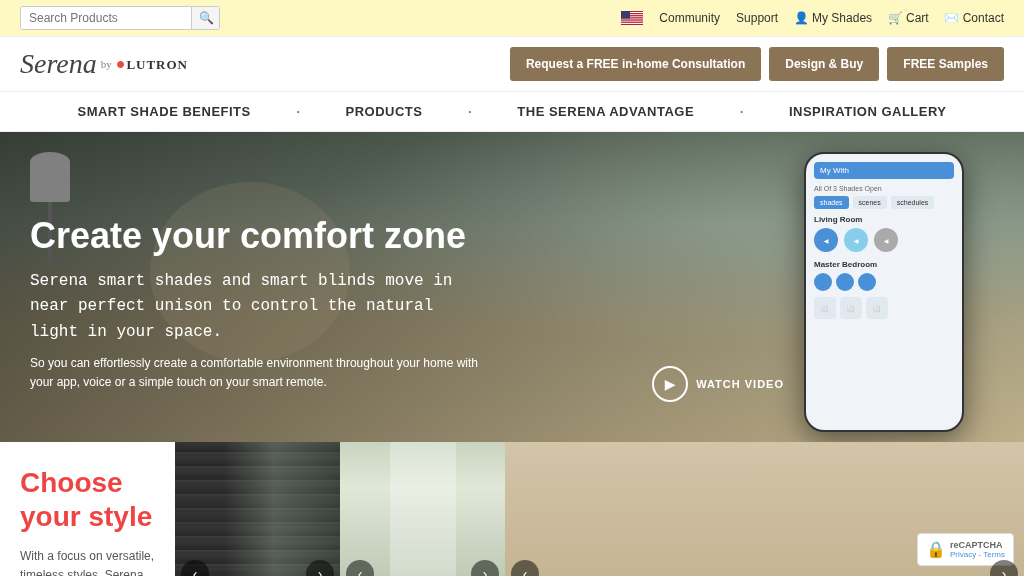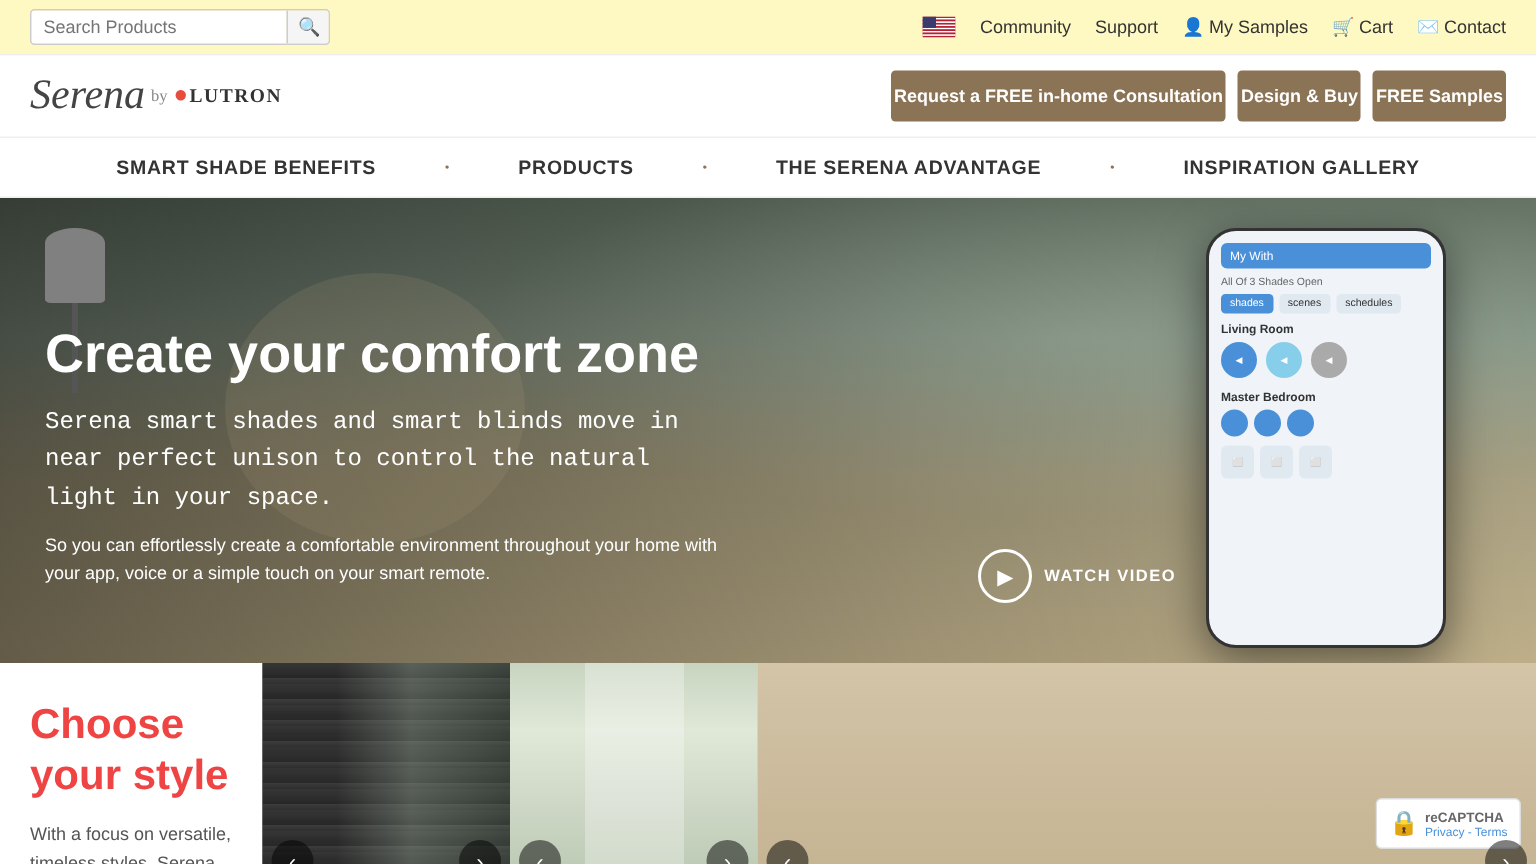--- a/index.html
+++ b/index.html
@@ -25,21 +25,21 @@
     .top-nav span { cursor: pointer; display: flex; align-items: center; gap: 4px; }
 
     
     .header {
       display: flex; align-items: center; justify-content: space-between;
       padding: 10px 20px; background: #fff;
     }
     .logo { font-family: Georgia, serif; font-size: 26px; color: #333; display: flex; align-items: center; gap: 4px; }
     .header-buttons { display: flex; gap: 8px; }
     .header-btn {
-      padding: 10px 2px; font-size: 12px; font-weight: bold;
+      padding: 10px 16px; font-size: 12px; font-weight: bold;
       border: none; cursor: pointer; border-radius: 3px; color: #fff;
       background: #8b7355;
     }
 
     
     .main-nav {
       display: flex; align-items: center; justify-content: center;
       padding: 12px 16px; border-top: 1px solid #eee; border-bottom: 1px solid #eee;
       gap: 16px;
     }
@@ -210,21 +210,21 @@
         <rect y="9.69" width="22" height="1.08" fill="#fff"></rect>
         <rect y="10.77" width="22" height="1.08" fill="#B22234"></rect>
         <rect y="11.85" width="22" height="1.08" fill="#fff"></rect>
         <rect width="9" height="7.6" fill="#3C3B6E"></rect>
       </svg>
     </span>
     <span>Community</span>
     <span>Support</span>
     <span style="display:flex;align-items:center;gap:3px;">
       <span>👤</span>
-      <span>My Samples</span>
+      <span>My Shades</span>
     </span>
     <span style="display:flex;align-items:center;gap:3px;">
       <span>🛒</span>
       <span>Cart</span>
     </span>
     <span style="display:flex;align-items:center;gap:3px;">
       <span>✉️</span>
       <span>Contact</span>
     </span>
   </div>

